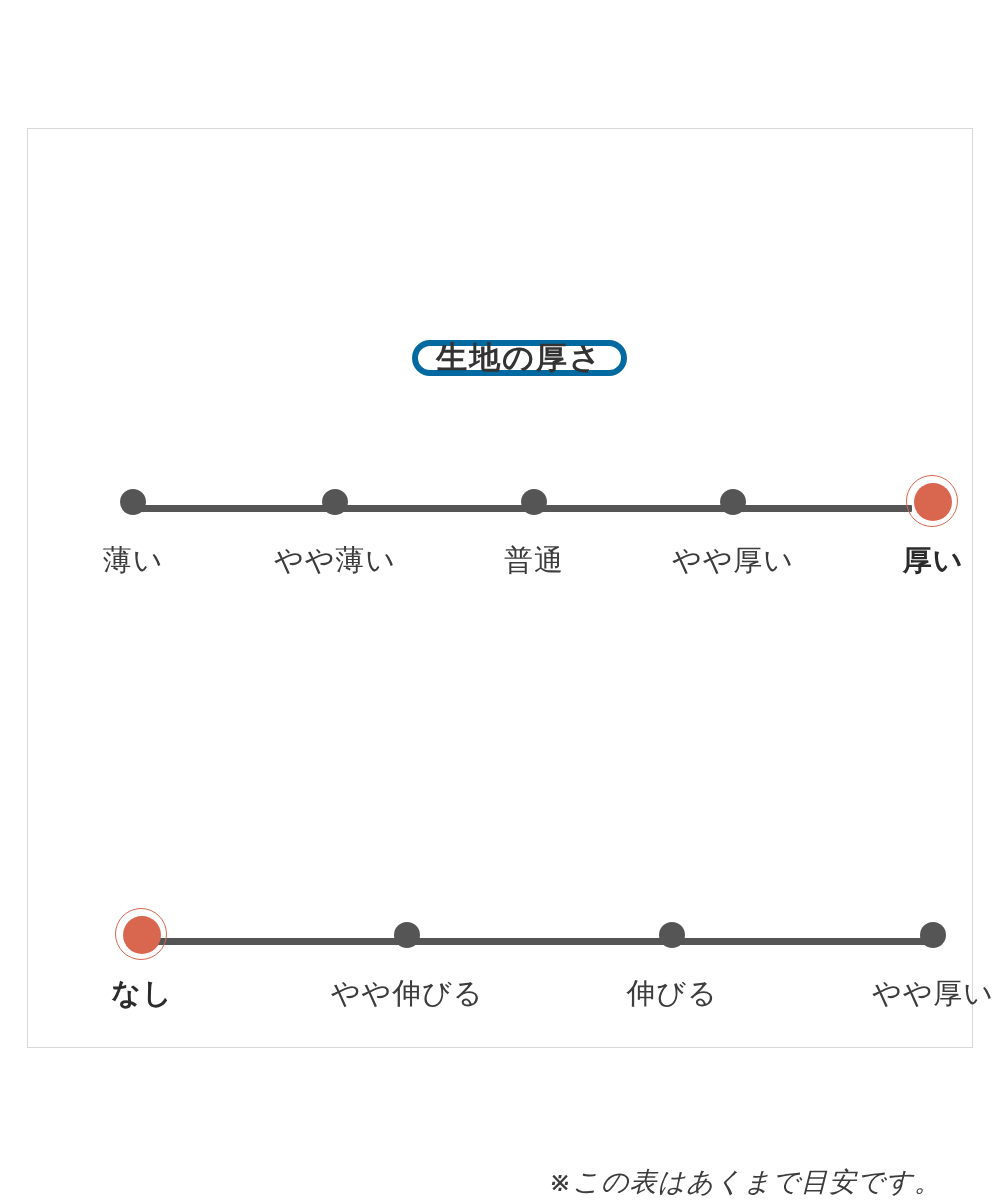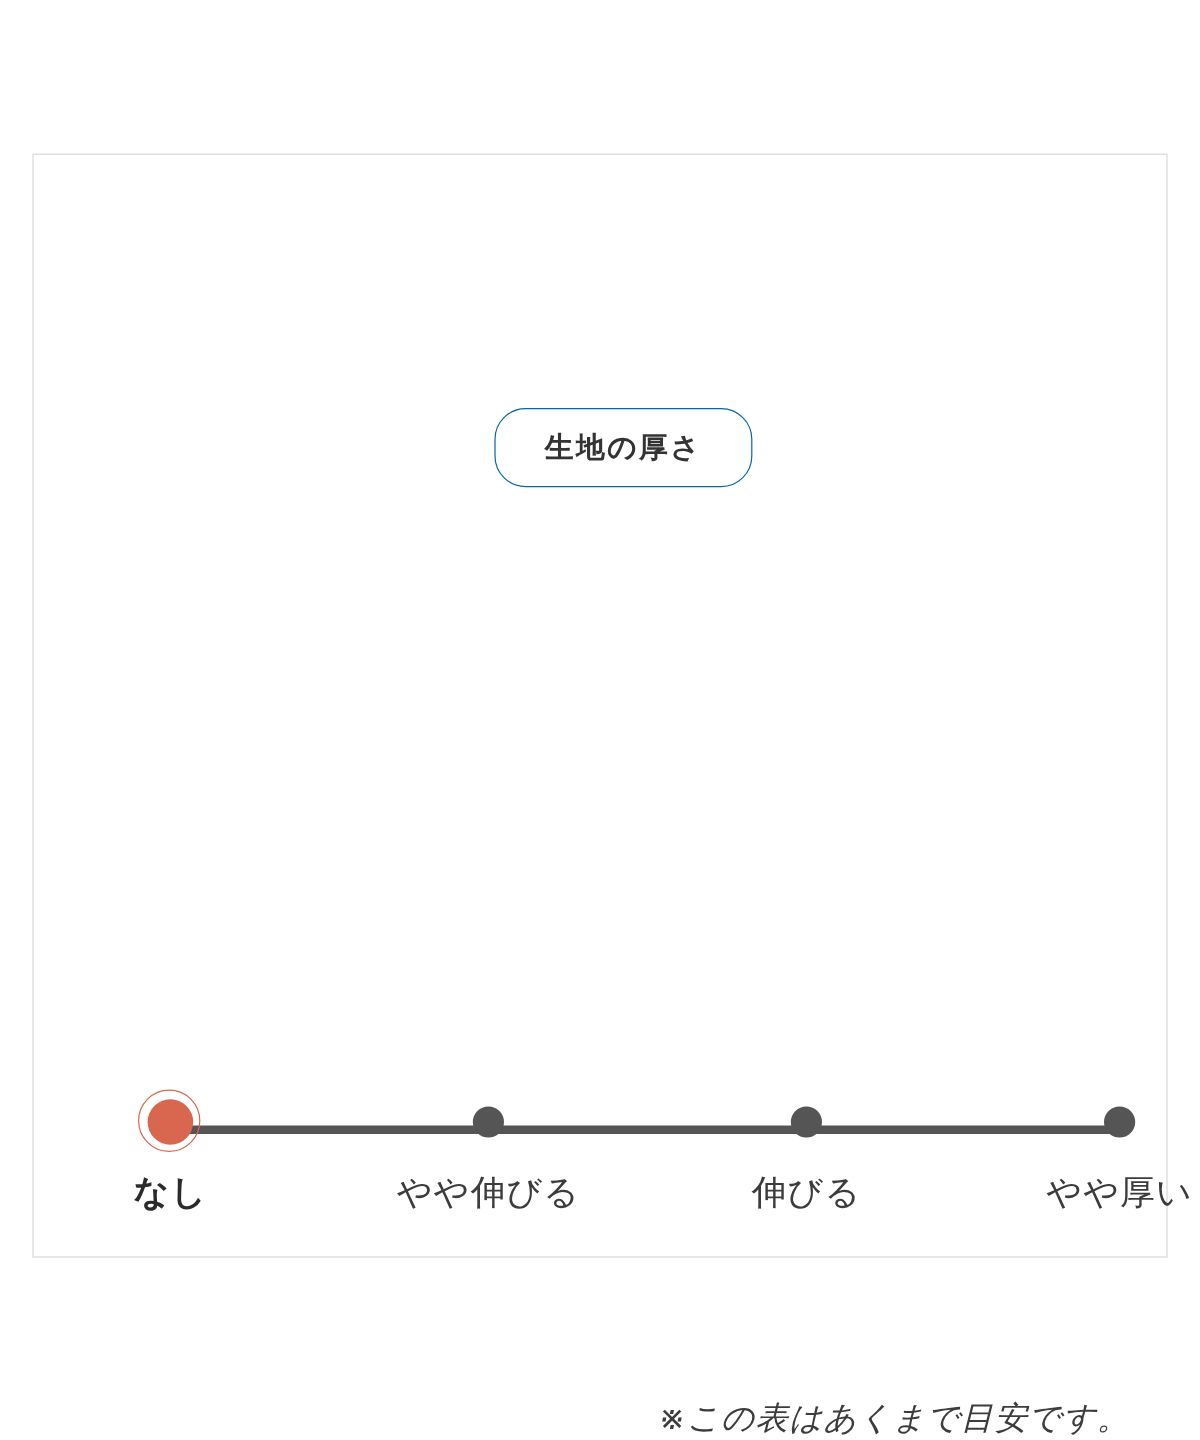--- a/index.html
+++ b/index.html
@@ -23,28 +23,28 @@
     width: 946px;
     height: 920px;
     border: 1px solid #d8d8d8;
     box-sizing: border-box;
     background: #ffffff;
   }
 
   
   .pill {
     position: absolute;
-    height: 66px;
-    border: 1px solid #0369a1;
+    height: 36px;
+    border: 6px solid #0369a1;
     border-radius: 26px;
     background: #ffffff;
     display: flex;
     align-items: center;
     justify-content: center;
-    font-size: 24px;
+    font-size: 31px;
     font-weight: bold;
     letter-spacing: 2px;
     color: #333333;
     box-sizing: border-box;
     white-space: nowrap;
   }
   #pill-thickness {
     left: 384px;
     top: 211px;
     width: 215px;
@@ -145,20 +145,49 @@
     font-style: italic;
   }
 </style>
 </head>
 <body>
 
 <div class="card">
 
   <div class="pill" id="pill-thickness">生地の厚さ</div>
 
+  <div class="scale" id="scale-thickness">
+    <div class="track"></div>
+
+    <div class="point" style="left:45px;">
+      <div class="dot"></div>
+      <div class="label">薄い</div>
+    </div>
+
+    <div class="point" style="left:247px;">
+      <div class="dot"></div>
+      <div class="label">やや薄い</div>
+    </div>
+
+    <div class="point" style="left:446px;">
+      <div class="dot"></div>
+      <div class="label">普通</div>
+    </div>
+
+    <div class="point" style="left:645px;">
+      <div class="dot"></div>
+      <div class="label">やや厚い</div>
+    </div>
+
+    <div class="point selected" style="left:845px;">
+      <div class="halo"></div>
+      <div class="dot"></div>
+      <div class="label">厚い</div>
+    </div>
+  </div>
 
 
   <div class="scale" id="scale-stretch">
     <div class="track"></div>
 
     <div class="point selected" style="left:51px;">
       <div class="halo"></div>
       <div class="dot"></div>
       <div class="label">なし</div>
     </div>

